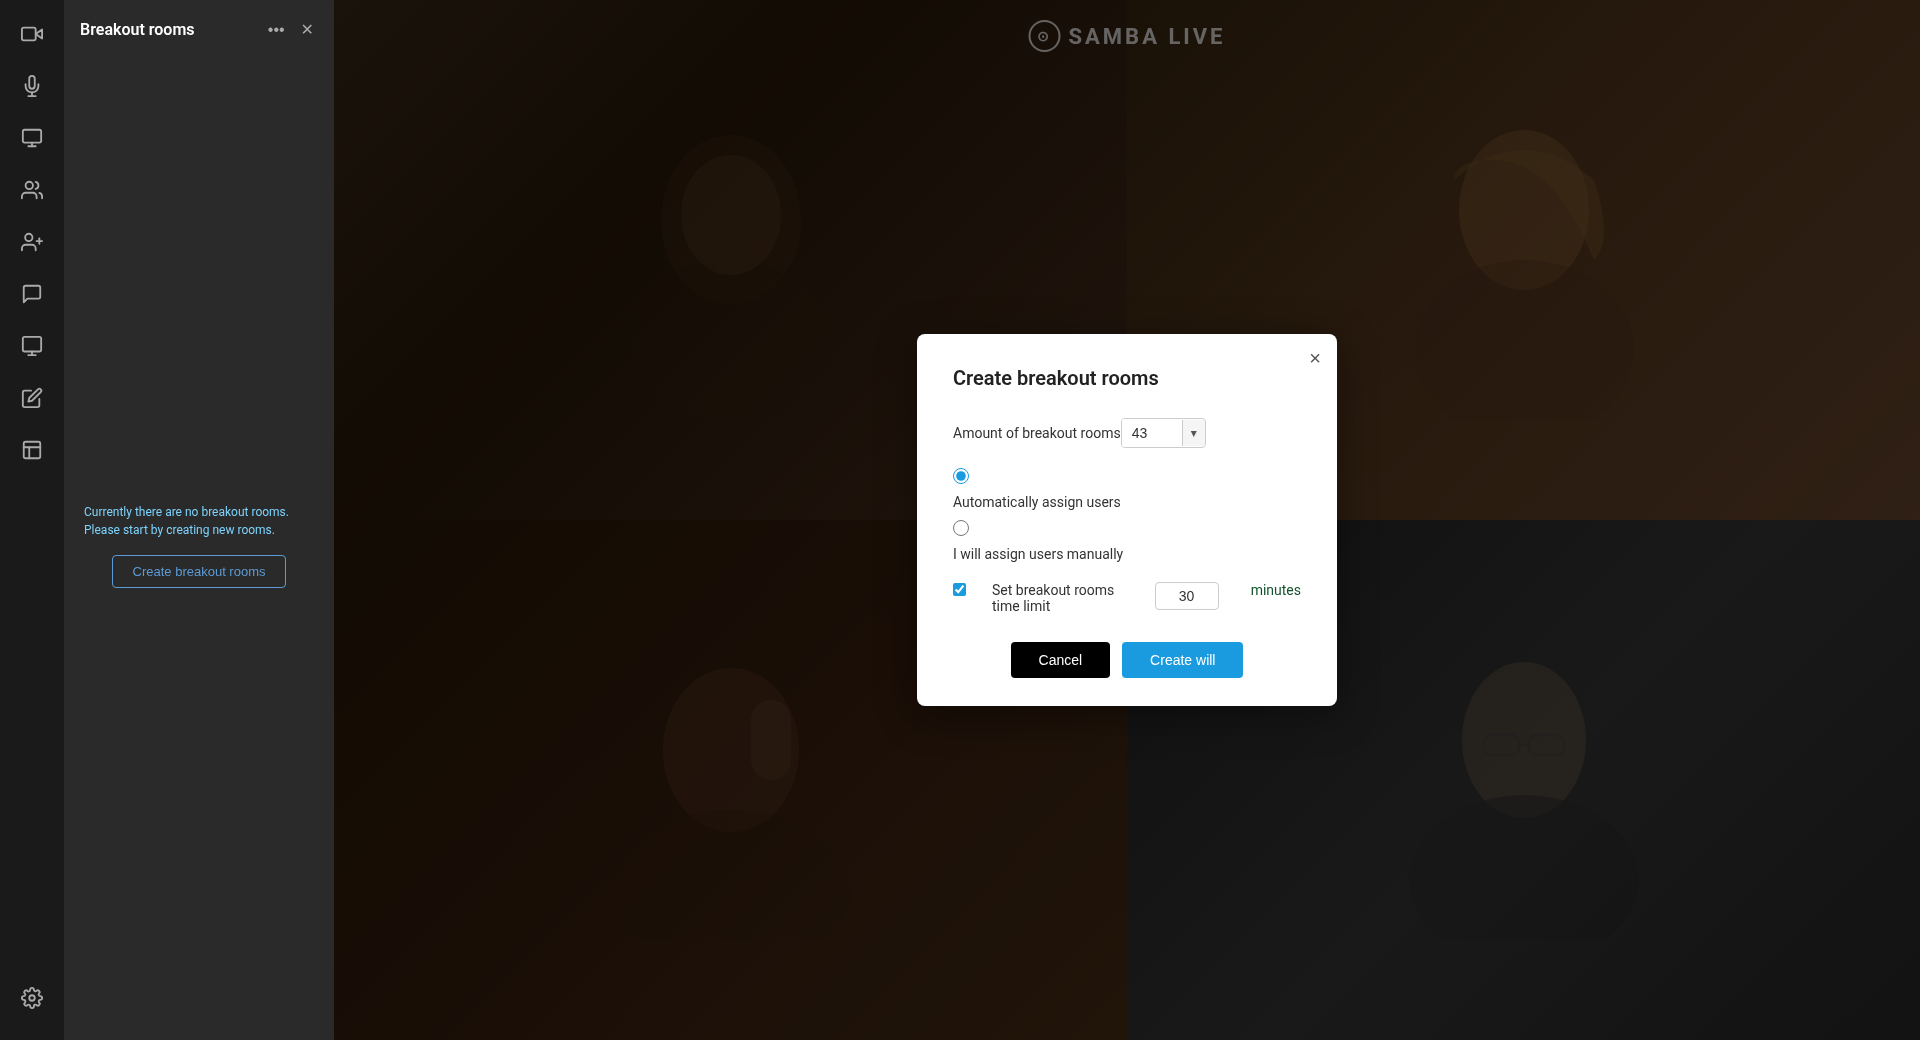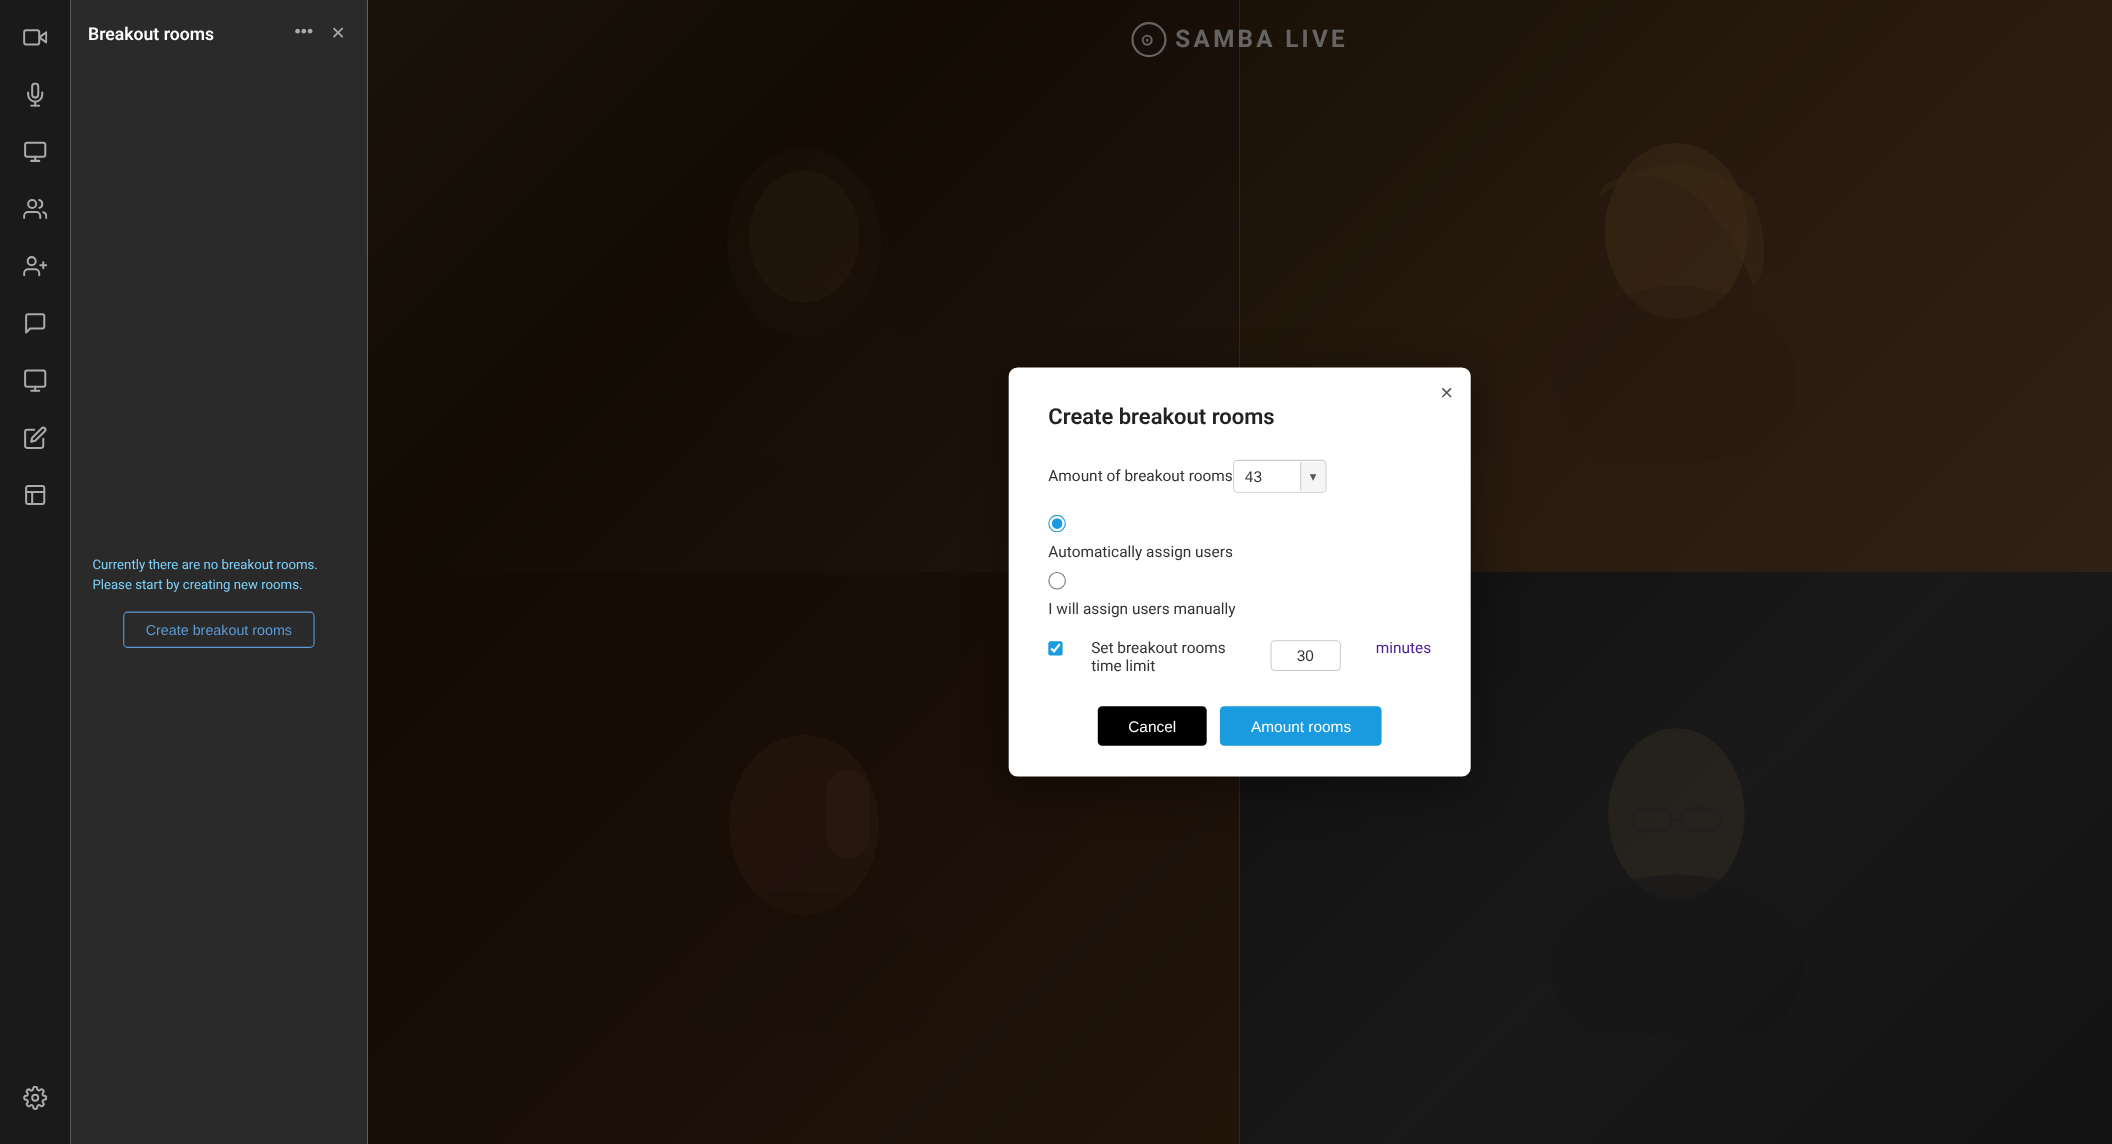--- a/index.html
+++ b/index.html
@@ -324,21 +324,21 @@
       border-radius: 4px;
       font-size: 14px;
       color: #333;
       text-align: center;
       margin: 0 6px;
       outline: none;
     }
 
     .minutes-label {
       font-size: 14px;
-      color: #4c1d95;
+      color: #14532d;
     }
 
     .modal-footer {
       display: flex;
       justify-content: center;
       gap: 12px;
     }
 
     .btn-cancel {
       background: #000000;
@@ -547,17 +547,17 @@
 
       <div class="checkbox-row">
         <input type="checkbox" class="checkbox-input" checked="" style="">
         <label class="checkbox-label">Set breakout rooms time limit</label>
         <input type="text" class="time-input" value="30" style="">
         <span class="minutes-label">minutes</span>
       </div>
 
       <div class="modal-footer">
         <button class="btn-cancel">Cancel</button>
-        <button class="btn-create">Amount rooms</button>
+        <button class="btn-create">Create will</button>
       </div>
     </div>
   </div>
 </div>
 
 </body></html>

